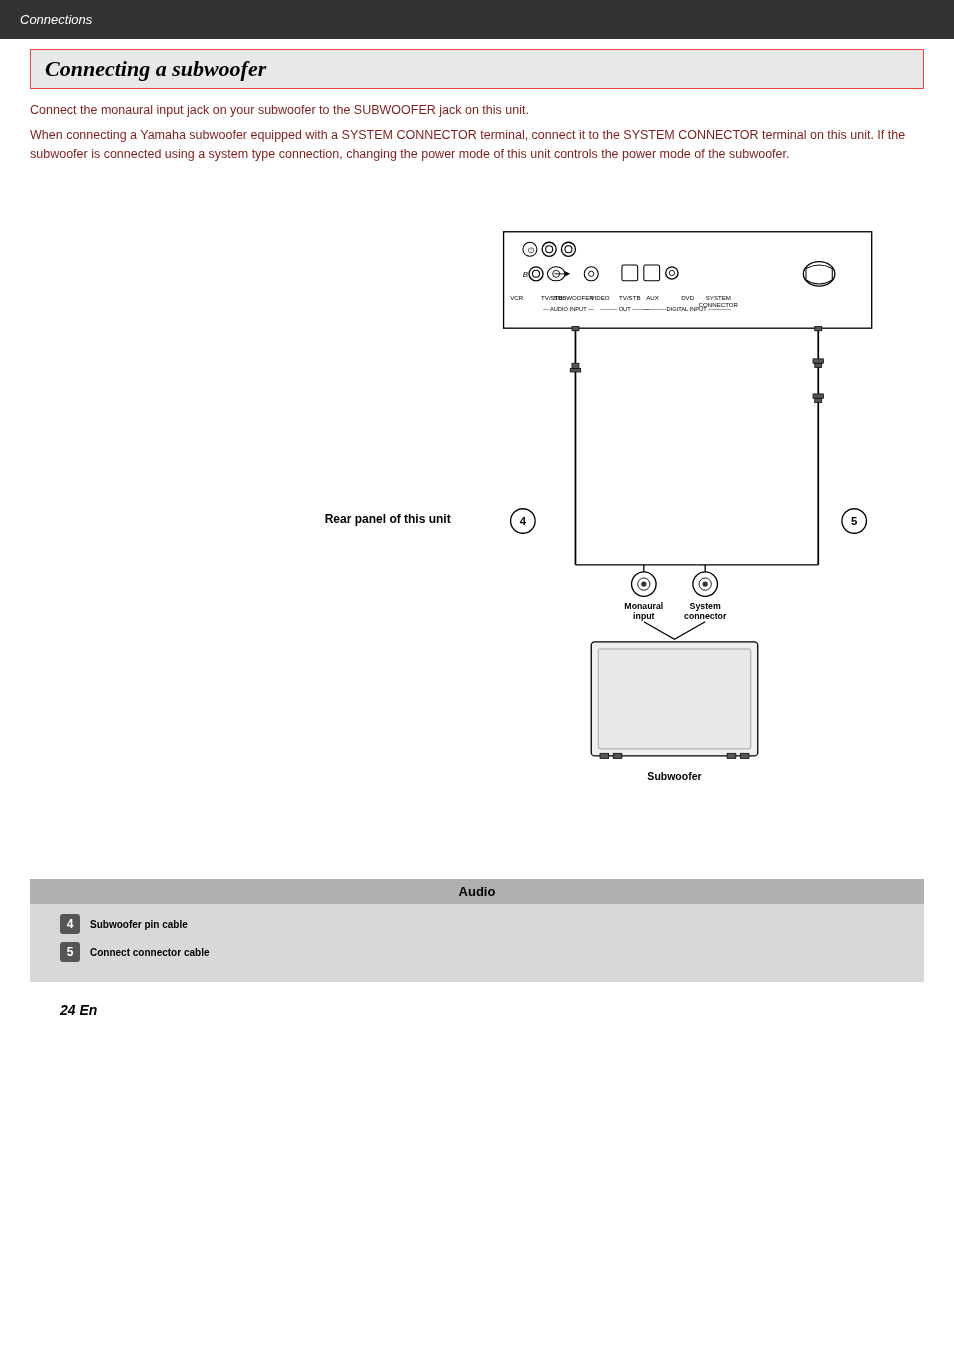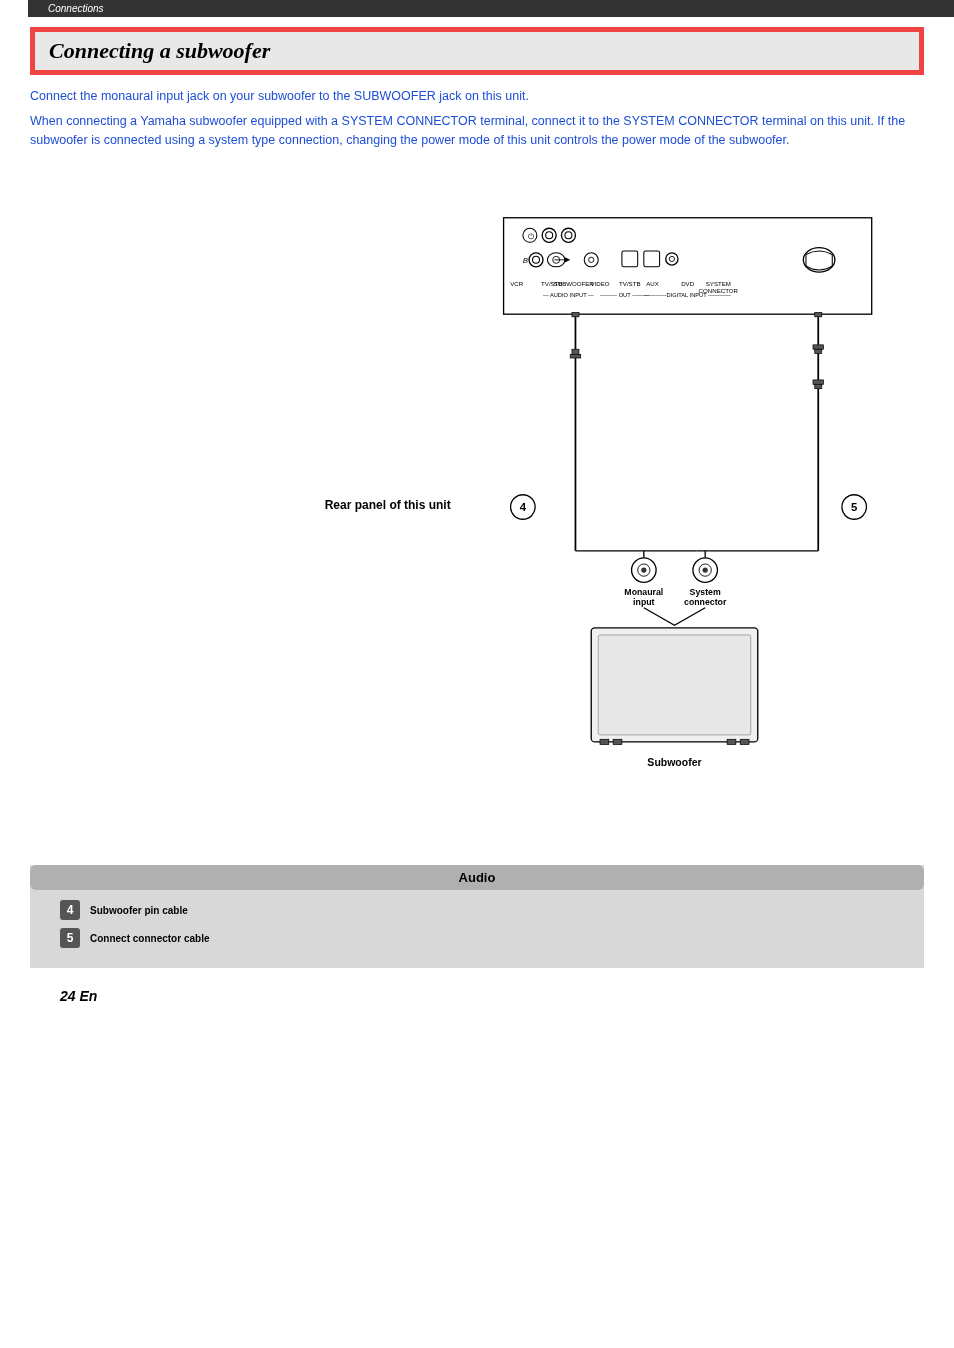--- a/index.html
+++ b/index.html
@@ -9,52 +9,51 @@
       background: #fff;
       font-family: Arial, Helvetica, sans-serif;
       font-size: 13px;
       color: #000;
     }
 
     
     .top-bar {
       background: #333;
       color: #fff;
-      font-size: 10px;
+      font-size: 13px;
       font-style: italic;
-      padding: 3px 20px;
-      margin-left: 28px;
+      padding: 12px 20px;
     }
 
     
     .main-content {
       padding: 0 30px 20px 30px;
     }
 
     
     .section-title-box {
       background: #e8e8e8;
-      border: 5px solid #ef4444;
+      border: 1px solid #ef4444;
       margin: 10px 0 12px 0;
       padding: 6px 14px;
     }
     .section-title {
       font-family: Georgia, 'Times New Roman', serif;
       font-style: italic;
       font-weight: bold;
       font-size: 22px;
       color: #000;
     }
 
     
     .body-text {
       font-size: 12.5px;
       line-height: 1.5;
       margin-bottom: 6px;
-      color: #1d4ed8;
+      color: #7f1d1d;
     }
 
     
     .diagram-area {
       display: flex;
       flex-direction: row;
       align-items: center;
       margin: 18px 0 10px 0;
       position: relative;
     }
@@ -77,21 +76,20 @@
       background: #d8d8d8;
       margin: 18px 0 0 0;
       padding: 0;
     }
     .legend-title {
       background: #b0b0b0;
       text-align: center;
       font-weight: bold;
       font-size: 13px;
       padding: 5px 16px;
-      border-radius: 6px;
     }
     .legend-items {
       padding: 10px 30px 12px 30px;
     }
     .legend-item {
       display: flex;
       align-items: center;
       margin-bottom: 8px;
     }
     .legend-num {

